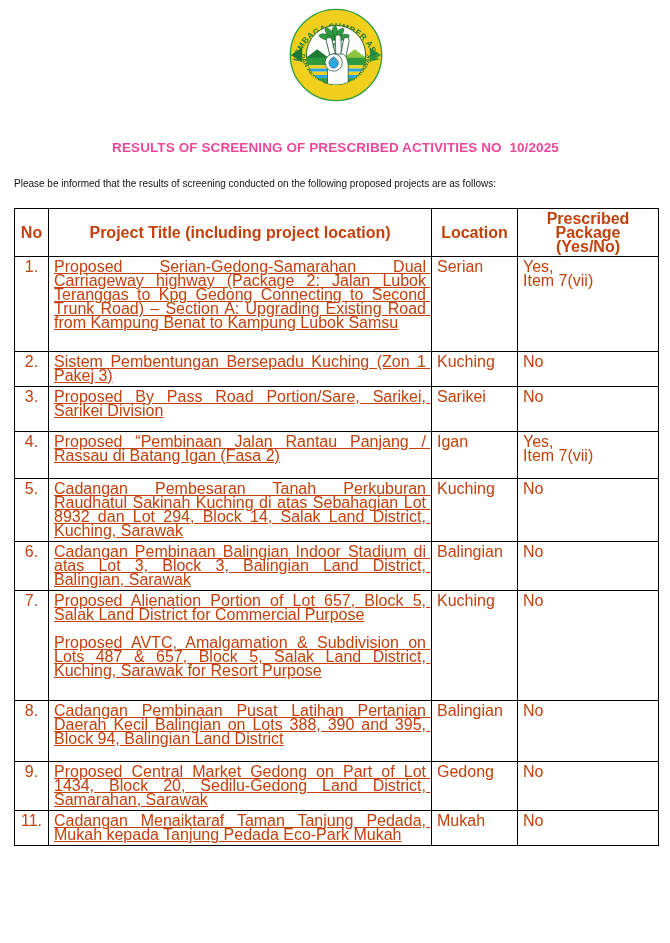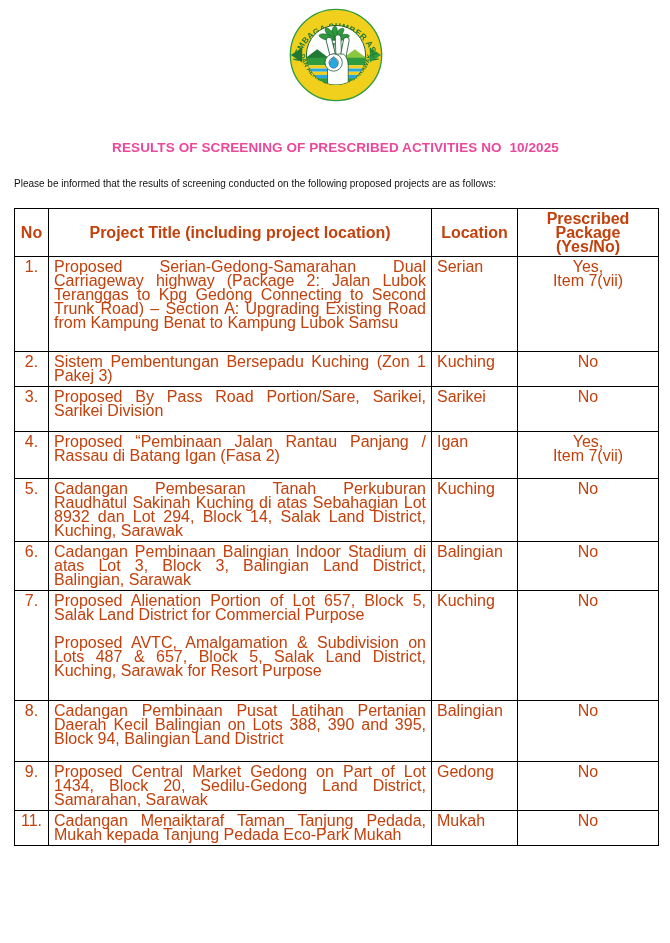--- a/index.html
+++ b/index.html
@@ -64,23 +64,24 @@
   }
   table.results td {
     vertical-align: top;
     padding: 3px 5px;
   }
   td.cell-no { text-align: center; padding: 3px 2px; }
   td.cell-project {
     text-align: justify;
     white-space: pre-wrap;
     padding: 3px 5px 3px 8px;
+    text-decoration: underline;
   }
   td.cell-location { text-align: left; }
-  td.cell-prescribed { text-align: center; white-space: pre-line; }
+  td.cell-prescribed { text-align: left; white-space: pre-line; }
 
   
   tbody tr:nth-child(1)  { height: 95px; }
   tbody tr:nth-child(2)  { height: 33px; }
   tbody tr:nth-child(3)  { height: 45px; }
   tbody tr:nth-child(4)  { height: 47px; }
   tbody tr:nth-child(5)  { height: 63px; }
   tbody tr:nth-child(6)  { height: 47px; }
   tbody tr:nth-child(7)  { height: 110px; }
   tbody tr:nth-child(8)  { height: 61px; }

